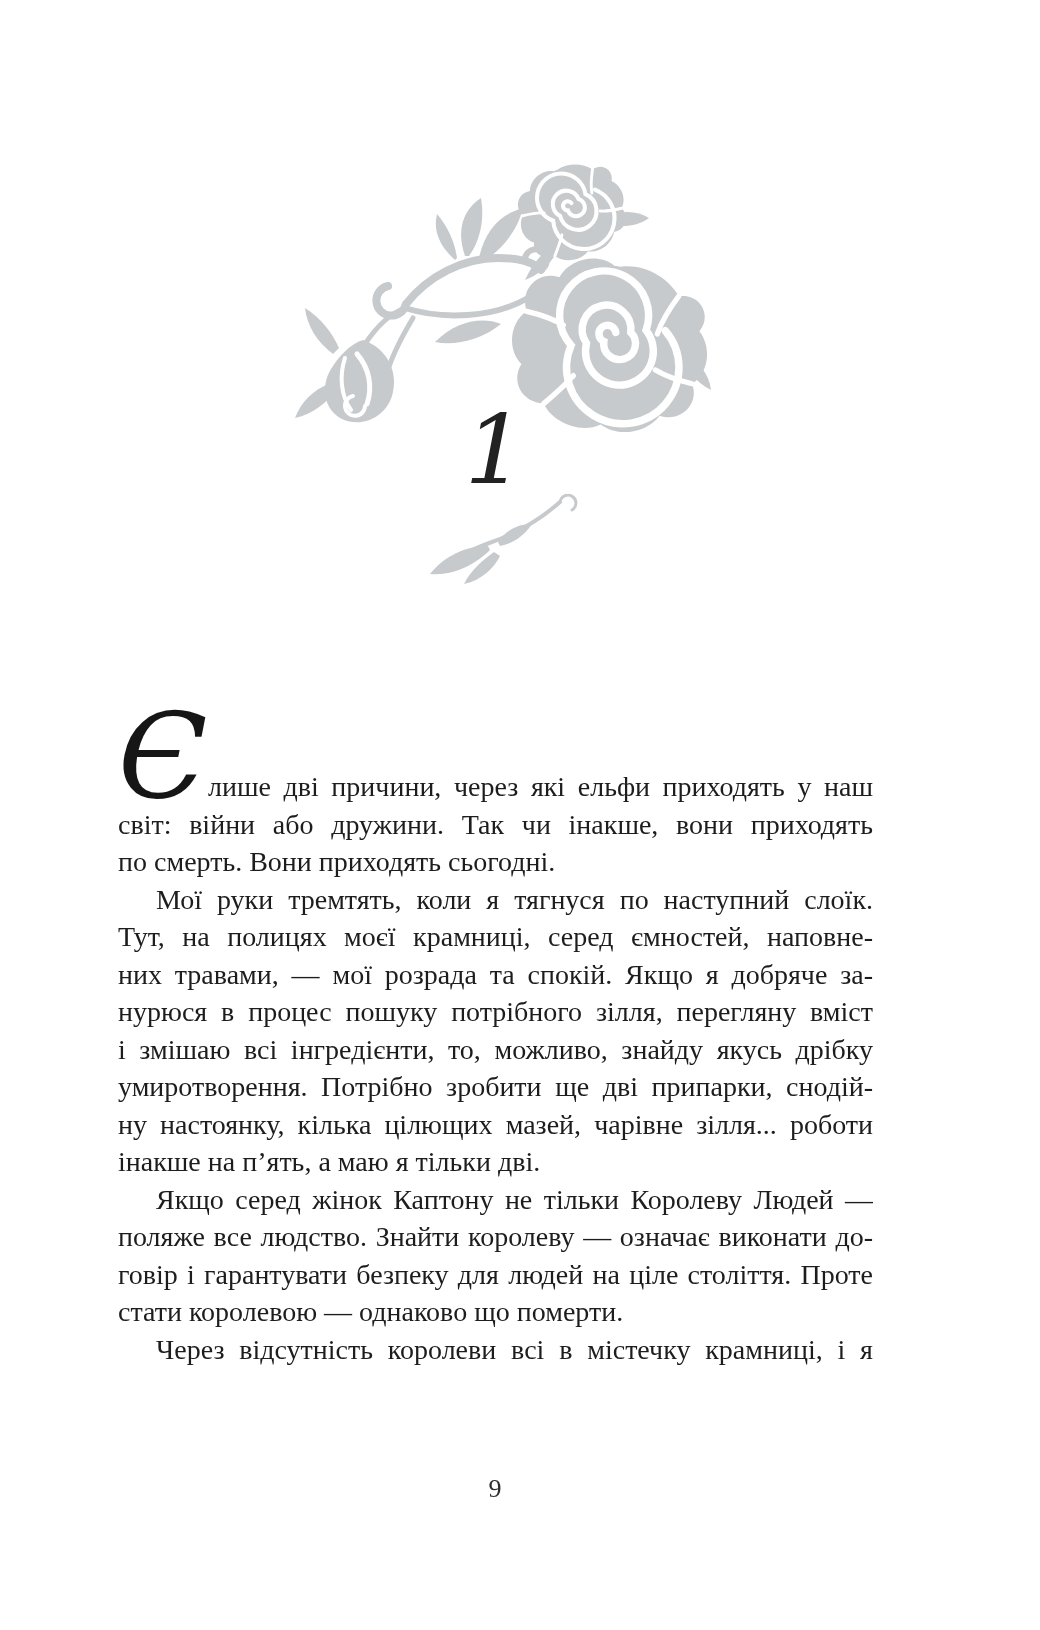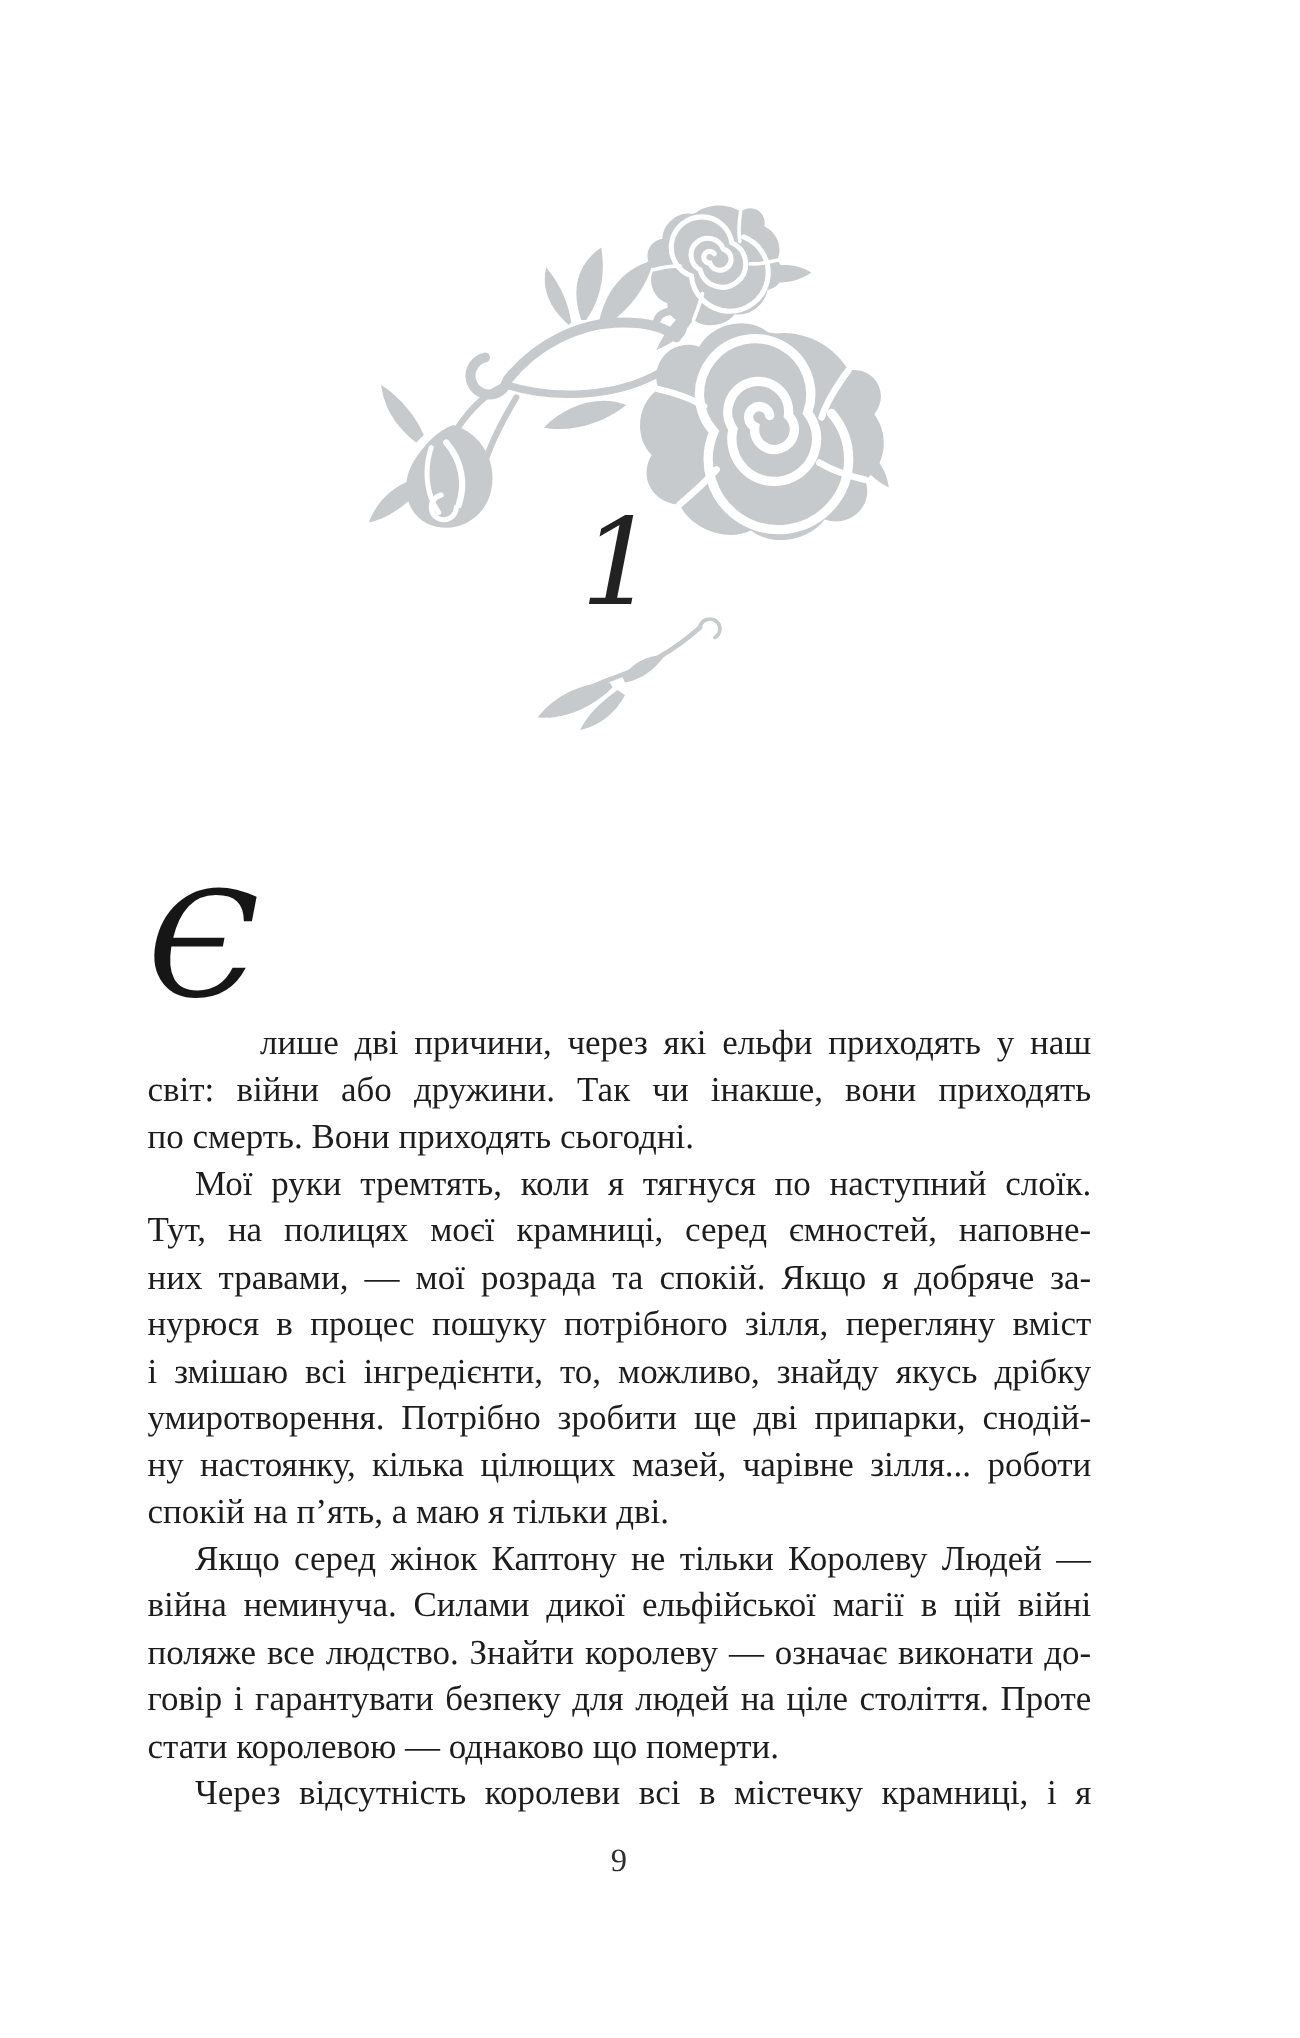--- a/index.html
+++ b/index.html
@@ -28,21 +28,21 @@
     text-align:left;
   }
   .line{height:37.5px;white-space:nowrap;}
   .line.j{
     white-space:normal;
     text-align:justify;
     text-align-last:justify;
     overflow:hidden;
   }
   .line.ind{padding-left:38px;}
-  .line.cap-line{padding-left:90px;margin-top:48px;}
+  .line.cap-line{padding-left:90px;}
   .drop-cap{
     position:absolute;
     left:0px;top:-70px;
     font-family:"DejaVu Serif",serif;
     font-style:italic;
     font-size:117px;line-height:1;
     color:#161616;
   }
   .page-number{
     position:absolute;left:117px;top:1474px;width:756px;
@@ -115,24 +115,23 @@
     <div class="line j">світ: війни або дружини. Так чи інакше, вони приходять</div>
     <div class="line">по смерть. Вони приходять сьогодні.</div>
 
     <div class="line j ind">Мої руки тремтять, коли я тягнуся по наступний слоїк.</div>
     <div class="line j">Тут, на полицях моєї крамниці, серед ємностей, наповне-</div>
     <div class="line j">них травами, — мої розрада та спокій. Якщо я добряче за-</div>
     <div class="line j">нурюся в процес пошуку потрібного зілля, перегляну вміст</div>
     <div class="line j">і змішаю всі інгредієнти, то, можливо, знайду якусь дрібку</div>
     <div class="line j">умиротворення. Потрібно зробити ще дві припарки, снодій-</div>
     <div class="line j">ну настоянку, кілька цілющих мазей, чарівне зілля... роботи</div>
-    <div class="line">спокій на п’ять, а маю я тільки дві.</div>
+    <div class="line">інакше на п’ять, а маю я тільки дві.</div>
 
     <div class="line j ind">Якщо серед жінок Каптону не тільки Королеву Людей —</div>
-    <div class="line j">війна неминуча. Силами дикої ельфійської магії в цій війні</div>
     <div class="line j">поляже все людство. Знайти королеву — означає виконати до-</div>
     <div class="line j">говір і гарантувати безпеку для людей на ціле століття. Проте</div>
     <div class="line">стати королевою — однаково що померти.</div>
 
     <div class="line j ind">Через відсутність королеви всі в містечку крамниці, і я</div>
   </div>
 
   <div class="page-number">9</div>
 
 </div>

